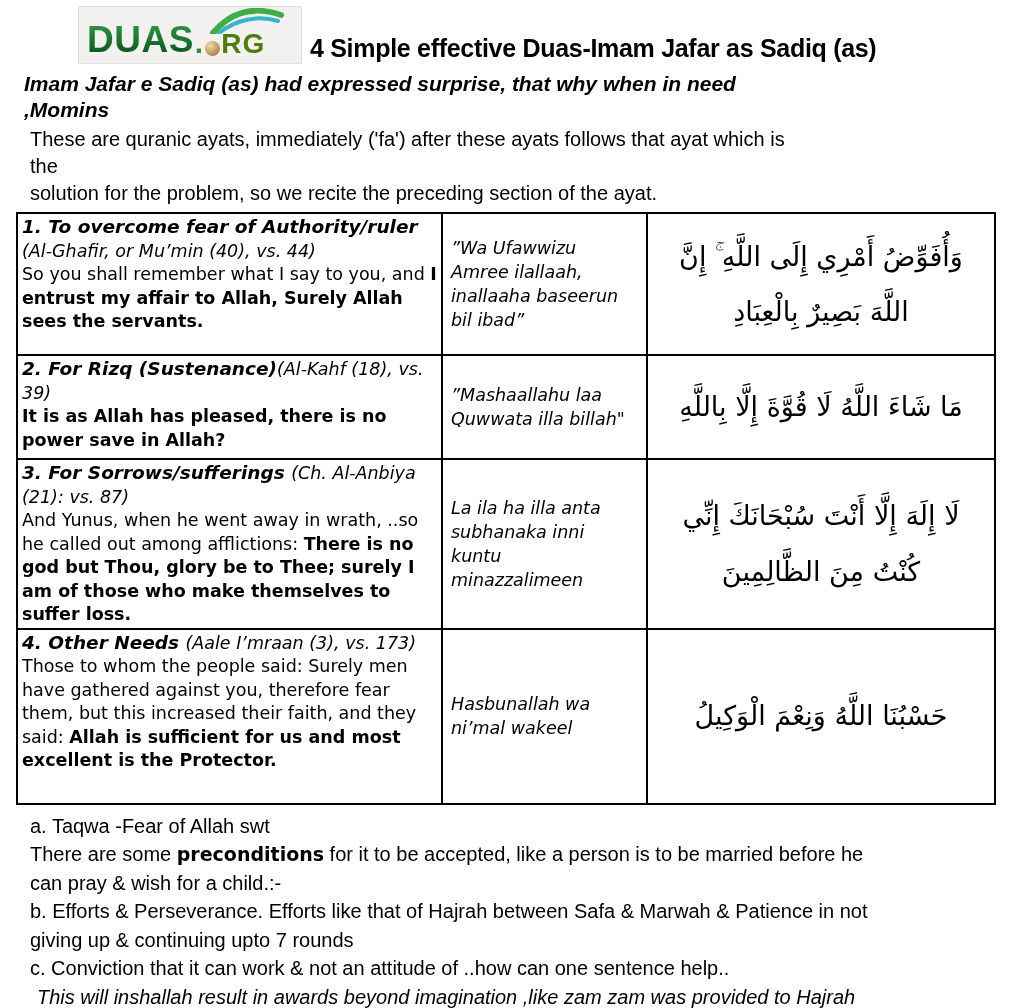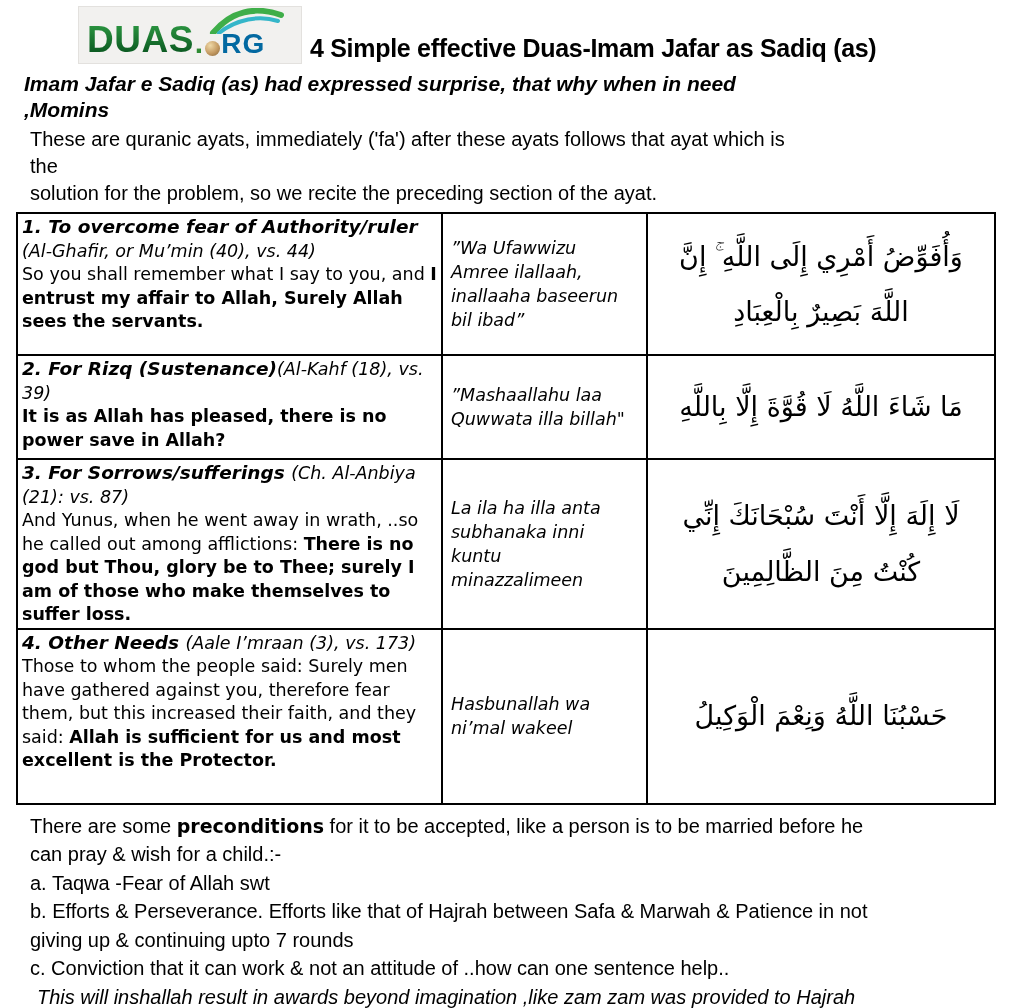--- a/index.html
+++ b/index.html
@@ -26,21 +26,21 @@
     background: linear-gradient(180deg, #2f9c44 0%, #0c5a22 85%);
     -webkit-background-clip: text; background-clip: text;
     -webkit-text-fill-color: transparent;
   }
   .logo-dot { font-weight: bold; font-size: 30px; line-height: 1; color: #2e8b33; margin: 0 0 0 1px; }
   .logo-globe {
     display: inline-block; width: 15px; height: 15px; border-radius: 50%;
     background: radial-gradient(circle at 35% 30%, #efd9a7, #c49a62 55%, #826339);
     margin: 0 1px 2px 2px;
   }
-  .logo-rg { font-weight: bold; font-size: 28px; line-height: 1; color: #0369a1; letter-spacing: 1px; }
+  .logo-rg { font-weight: bold; font-size: 28px; line-height: 1; color: #4d7c0f; letter-spacing: 1px; }
   .swoosh { position: absolute; top: 1px; right: 16px; }
   .page-title {
     margin: 0 0 2px 8px; white-space: nowrap;
     font-size: 25px; font-weight: bold; letter-spacing: -0.3px; line-height: 1.1;
   }
 
   
   .intro-em   { margin: 7px 0 0 24px; font-weight: bold; font-style: italic; font-size: 21px; line-height: 26px; }
   .intro-note { margin: 3px 0 5px 30px; font-size: 20px; line-height: 27px; }
 
@@ -143,20 +143,20 @@
           <span class="h">4. Other Needs </span><span class="ref">(Aale I’mraan (3), vs. 173)</span>
           <div><span>Those to whom the people said: Surely men have gathered against you, therefore fear them, but this increased their faith, and they said: </span><span class="b">Allah is sufficient for us and most excellent is the Protector.</span></div>
         </td>
         <td class="translit">Hasbunallah wa ni’mal wakeel</td>
         <td class="arabic" dir="rtl" lang="ar">حَسْبُنَا اللَّهُ وَنِعْمَ الْوَكِيلُ</td>
       </tr>
     </tbody>
   </table>
 
   <div class="footer">
+    <p>a. Taqwa -Fear of Allah swt</p>
     <p><span>There are some </span><span class="b">preconditions</span><span> for it to be accepted, like a person is to be married before he</span><br><span>can pray &amp; wish for a child.:-</span></p>
-    <p>a. Taqwa -Fear of Allah swt</p>
     <p><span>b. Efforts &amp; Perseverance. Efforts like that of Hajrah between Safa &amp; Marwah &amp; Patience in not</span><br><span>giving up &amp; continuing  upto 7 rounds</span></p>
     <p>c. Conviction that it can work &amp; not an attitude of ..how can one sentence help..</p>
     <p class="closing"><span>This will inshallah result in awards beyond imagination ,like zam zam was provided to Hajrah</span><br><span>,though the request was only for a cupful of water!</span></p>
   </div>
 
 </div>
 
 </body></html>

